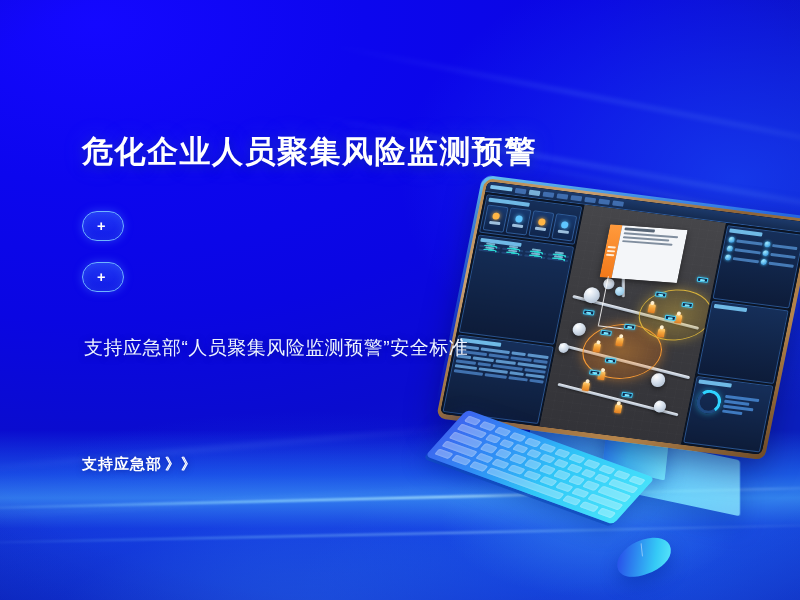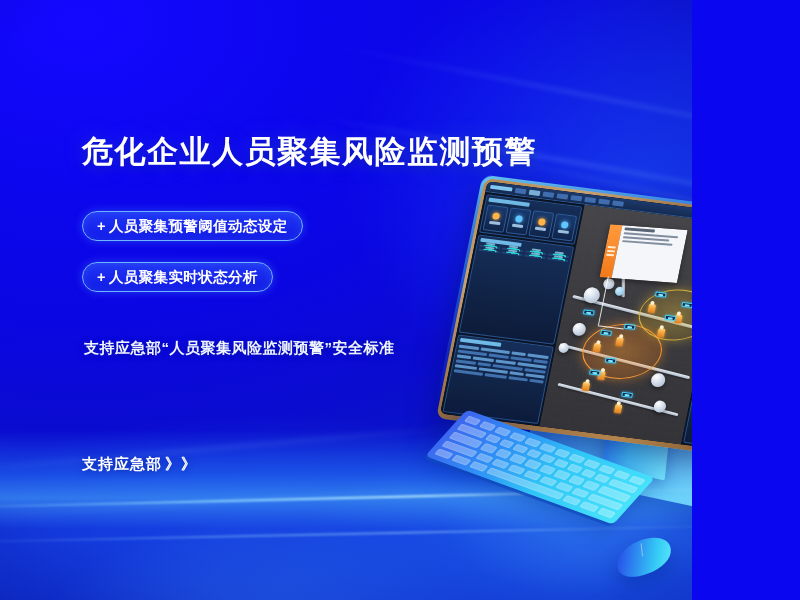--- a/index.html
+++ b/index.html
@@ -8,21 +8,21 @@
   body {
     font-family:"Liberation Sans","DejaVu Sans",sans-serif;
     background:#0a06f0;
     overflow:hidden;
     position:relative;
   }
 
   
   #stage {
     position:absolute; inset:0;
-    width:692px; height:600px;
+    width:800px; height:600px;
     overflow:hidden;
     background:
       radial-gradient(120% 95% at 12% 4%,  #1408ff 0%, #0c06ee 28%, #0a06e2 52%, #0a0ccf 72%, #0b1fbe 100%);
   }
   .bg-layer { position:absolute; inset:0; pointer-events:none; }
 
   .bg-glow-right {
     background:radial-gradient(60% 55% at 92% 30%, rgba(30,90,255,.55) 0%, rgba(20,40,230,0) 70%);
   }
   .bg-glow-bottom {
@@ -78,24 +78,23 @@
     box-shadow:0 0 10px rgba(90,160,255,.35), inset 0 0 8px rgba(110,180,255,.18);
     color:#ffffff; font-size:14.5px; font-weight:bold; white-space:nowrap;
     letter-spacing:.4px;
   }
   .pill .plus { margin-right:3px; font-weight:bold; }
   .pill-1 { top:211px; }
   .pill-2 { top:262px; }
 
   .subcopy {
     position:absolute; left:2px; top:337px;
-    font-size:15px; line-height:22px; color:#eef4ff;
+    font-size:19px; line-height:22px; color:#eef4ff;
     letter-spacing:.5px; white-space:nowrap;
     text-shadow:0 1px 6px rgba(0,20,120,.5);
-    font-weight:bold;
   }
 
   .cta {
     position:absolute; left:0; top:455px;
     font-size:15px; font-weight:bold; color:#ffffff;
     letter-spacing:1px; white-space:nowrap; cursor:pointer;
     text-shadow:0 1px 6px rgba(0,20,120,.5);
   }
   .cta .chev { margin-left:3px; font-weight:bold; }
 
@@ -378,26 +377,24 @@
   <div class="ray r4"></div>
   <div class="ray r5"></div>
   <div class="bg-layer bg-vignette"></div>
 
   <div class="copy">
 
     <div class="headline">危化企业人员聚集风险监测预警</div>
 
     <div class="pill pill-1">
       <span class="plus">+</span>
-      <span>人员聚集预警阈值动态设定</span>
     </div>
 
     <div class="pill pill-2">
       <span class="plus">+</span>
-      <span>人员聚集实时状态分析</span>
     </div>
 
     <div class="subcopy">
       <div>支持应急部“人员聚集风险监测预警”安全标准</div>
     </div>
 
     <div class="cta">
       <span>支持应急部</span><span class="chev">》》</span>
     </div>
   </div>

